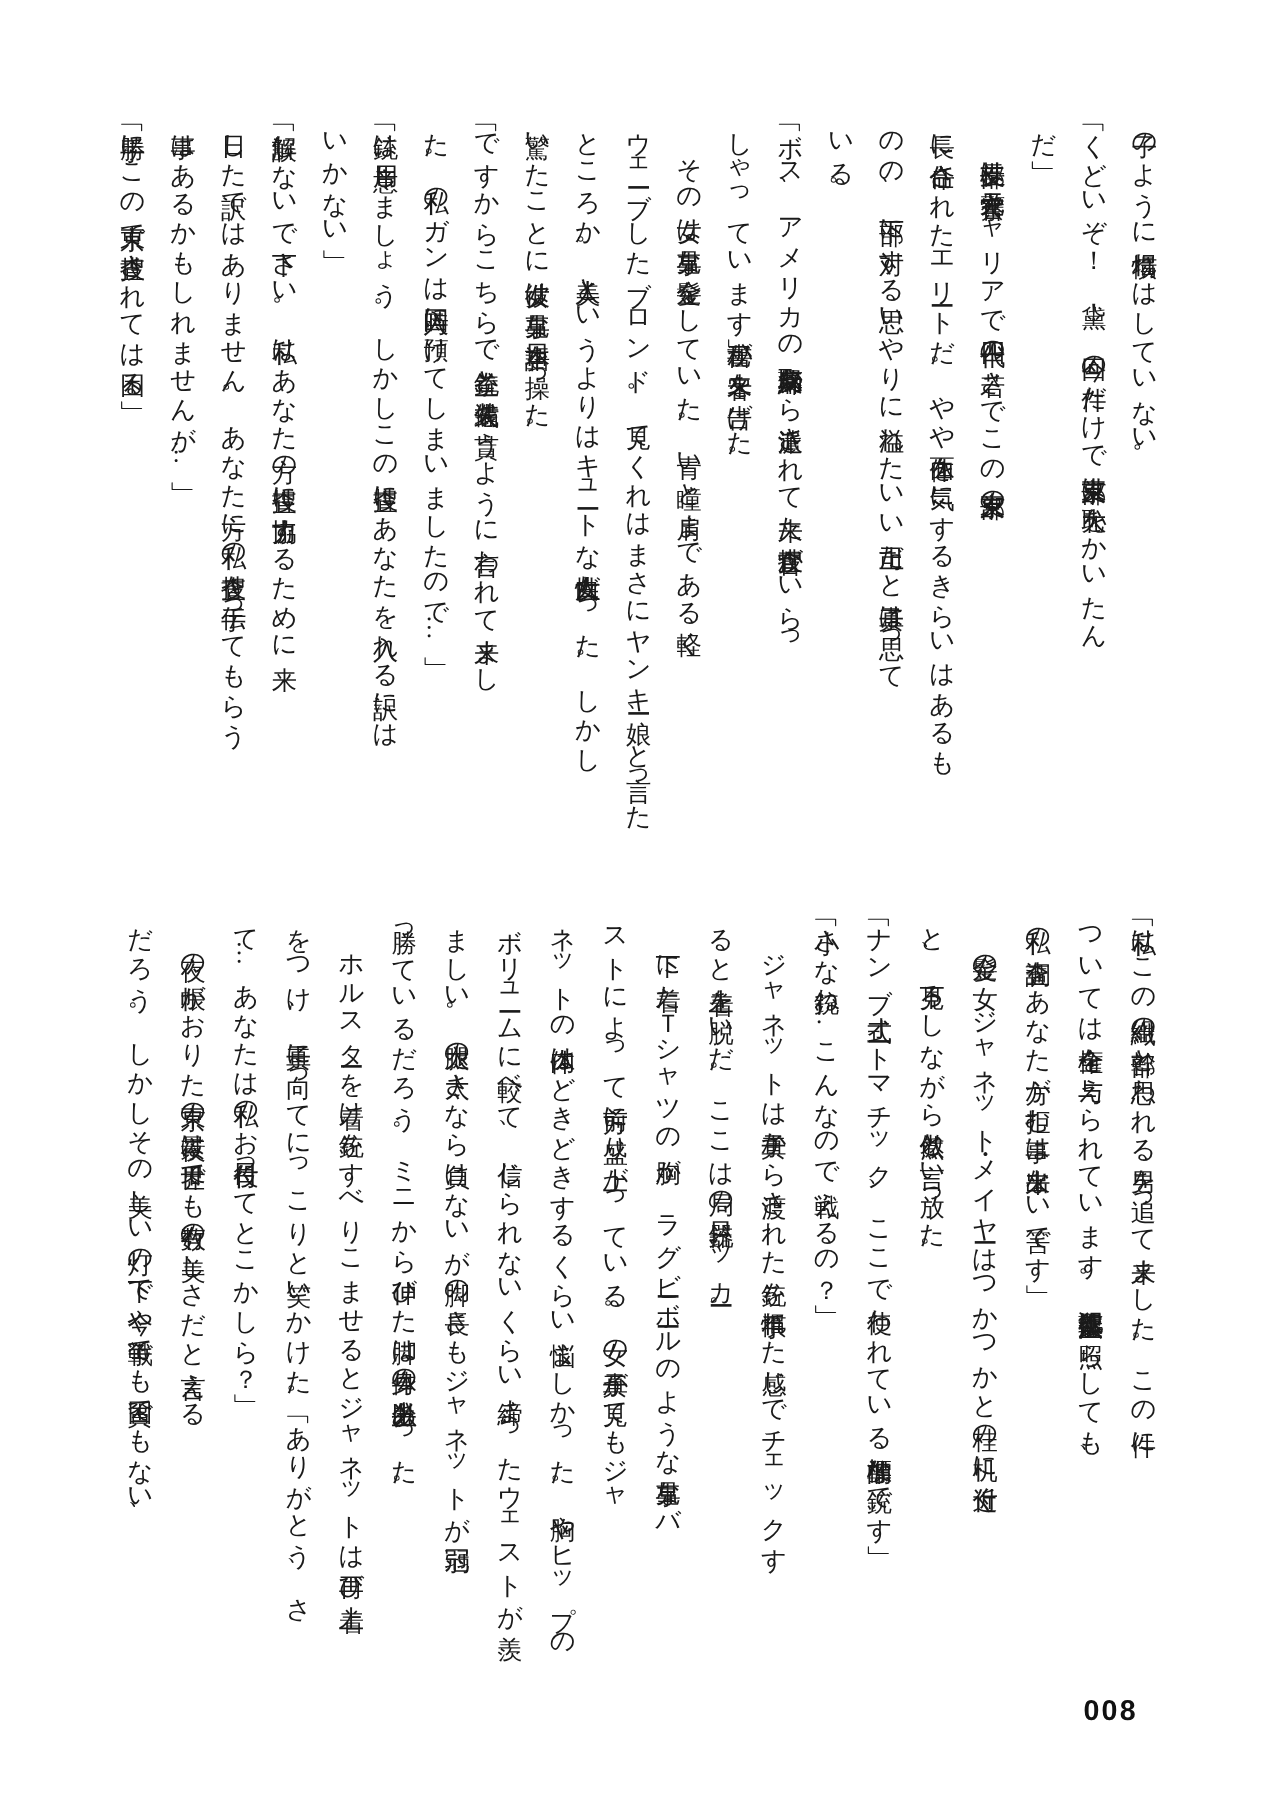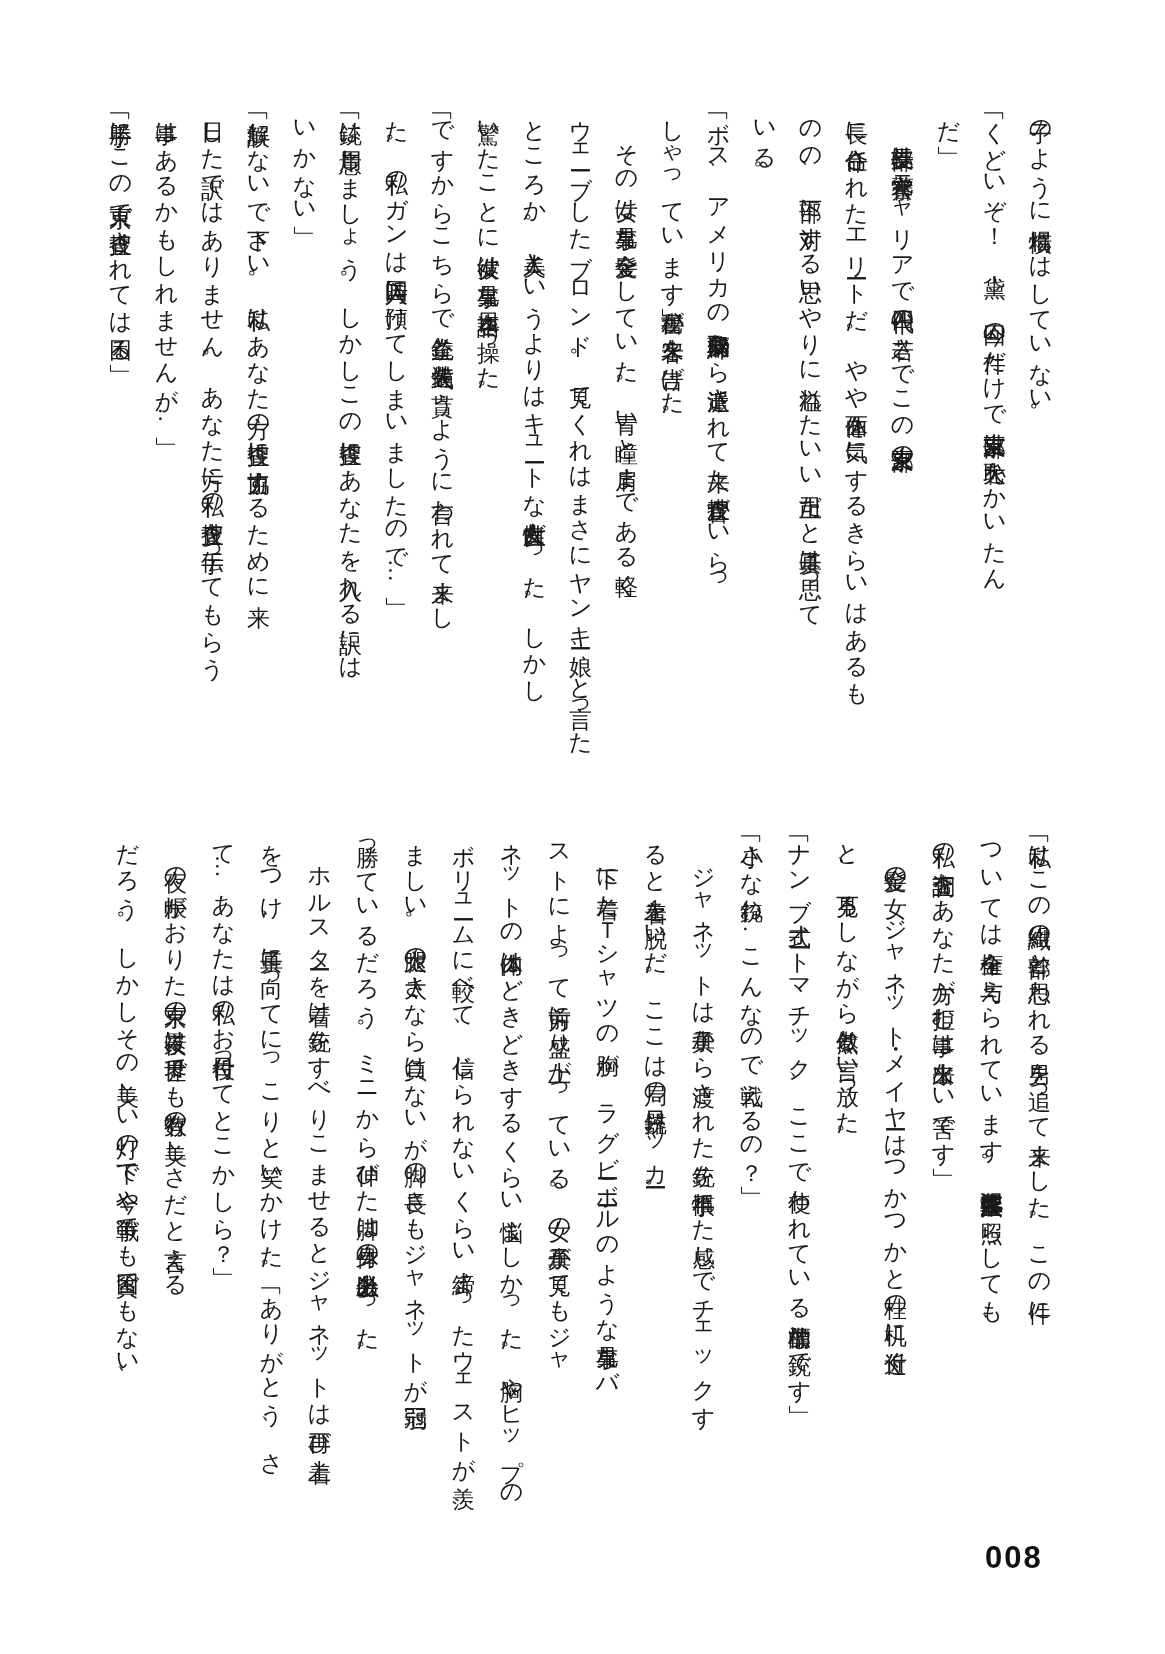--- a/index.html
+++ b/index.html
@@ -47,21 +47,21 @@
   .lower-block .vcol {
     width: 48px;
     line-height: 48px;
   }
   .page-number {
     position: absolute;
     left: 985px;
     top: 1540px;
     font-family: "Liberation Sans", "DejaVu Sans", sans-serif;
     font-weight: bold;
-    font-size: 31px;
+    font-size: 26px;
     letter-spacing: 2px;
     color: #111111;
   }
 </style>
 </head>
 <body>
 
 <div class="page">
   <div class="vblock upper-block">
       <div class="vcol">子のように場慣れはしていない。</div>

